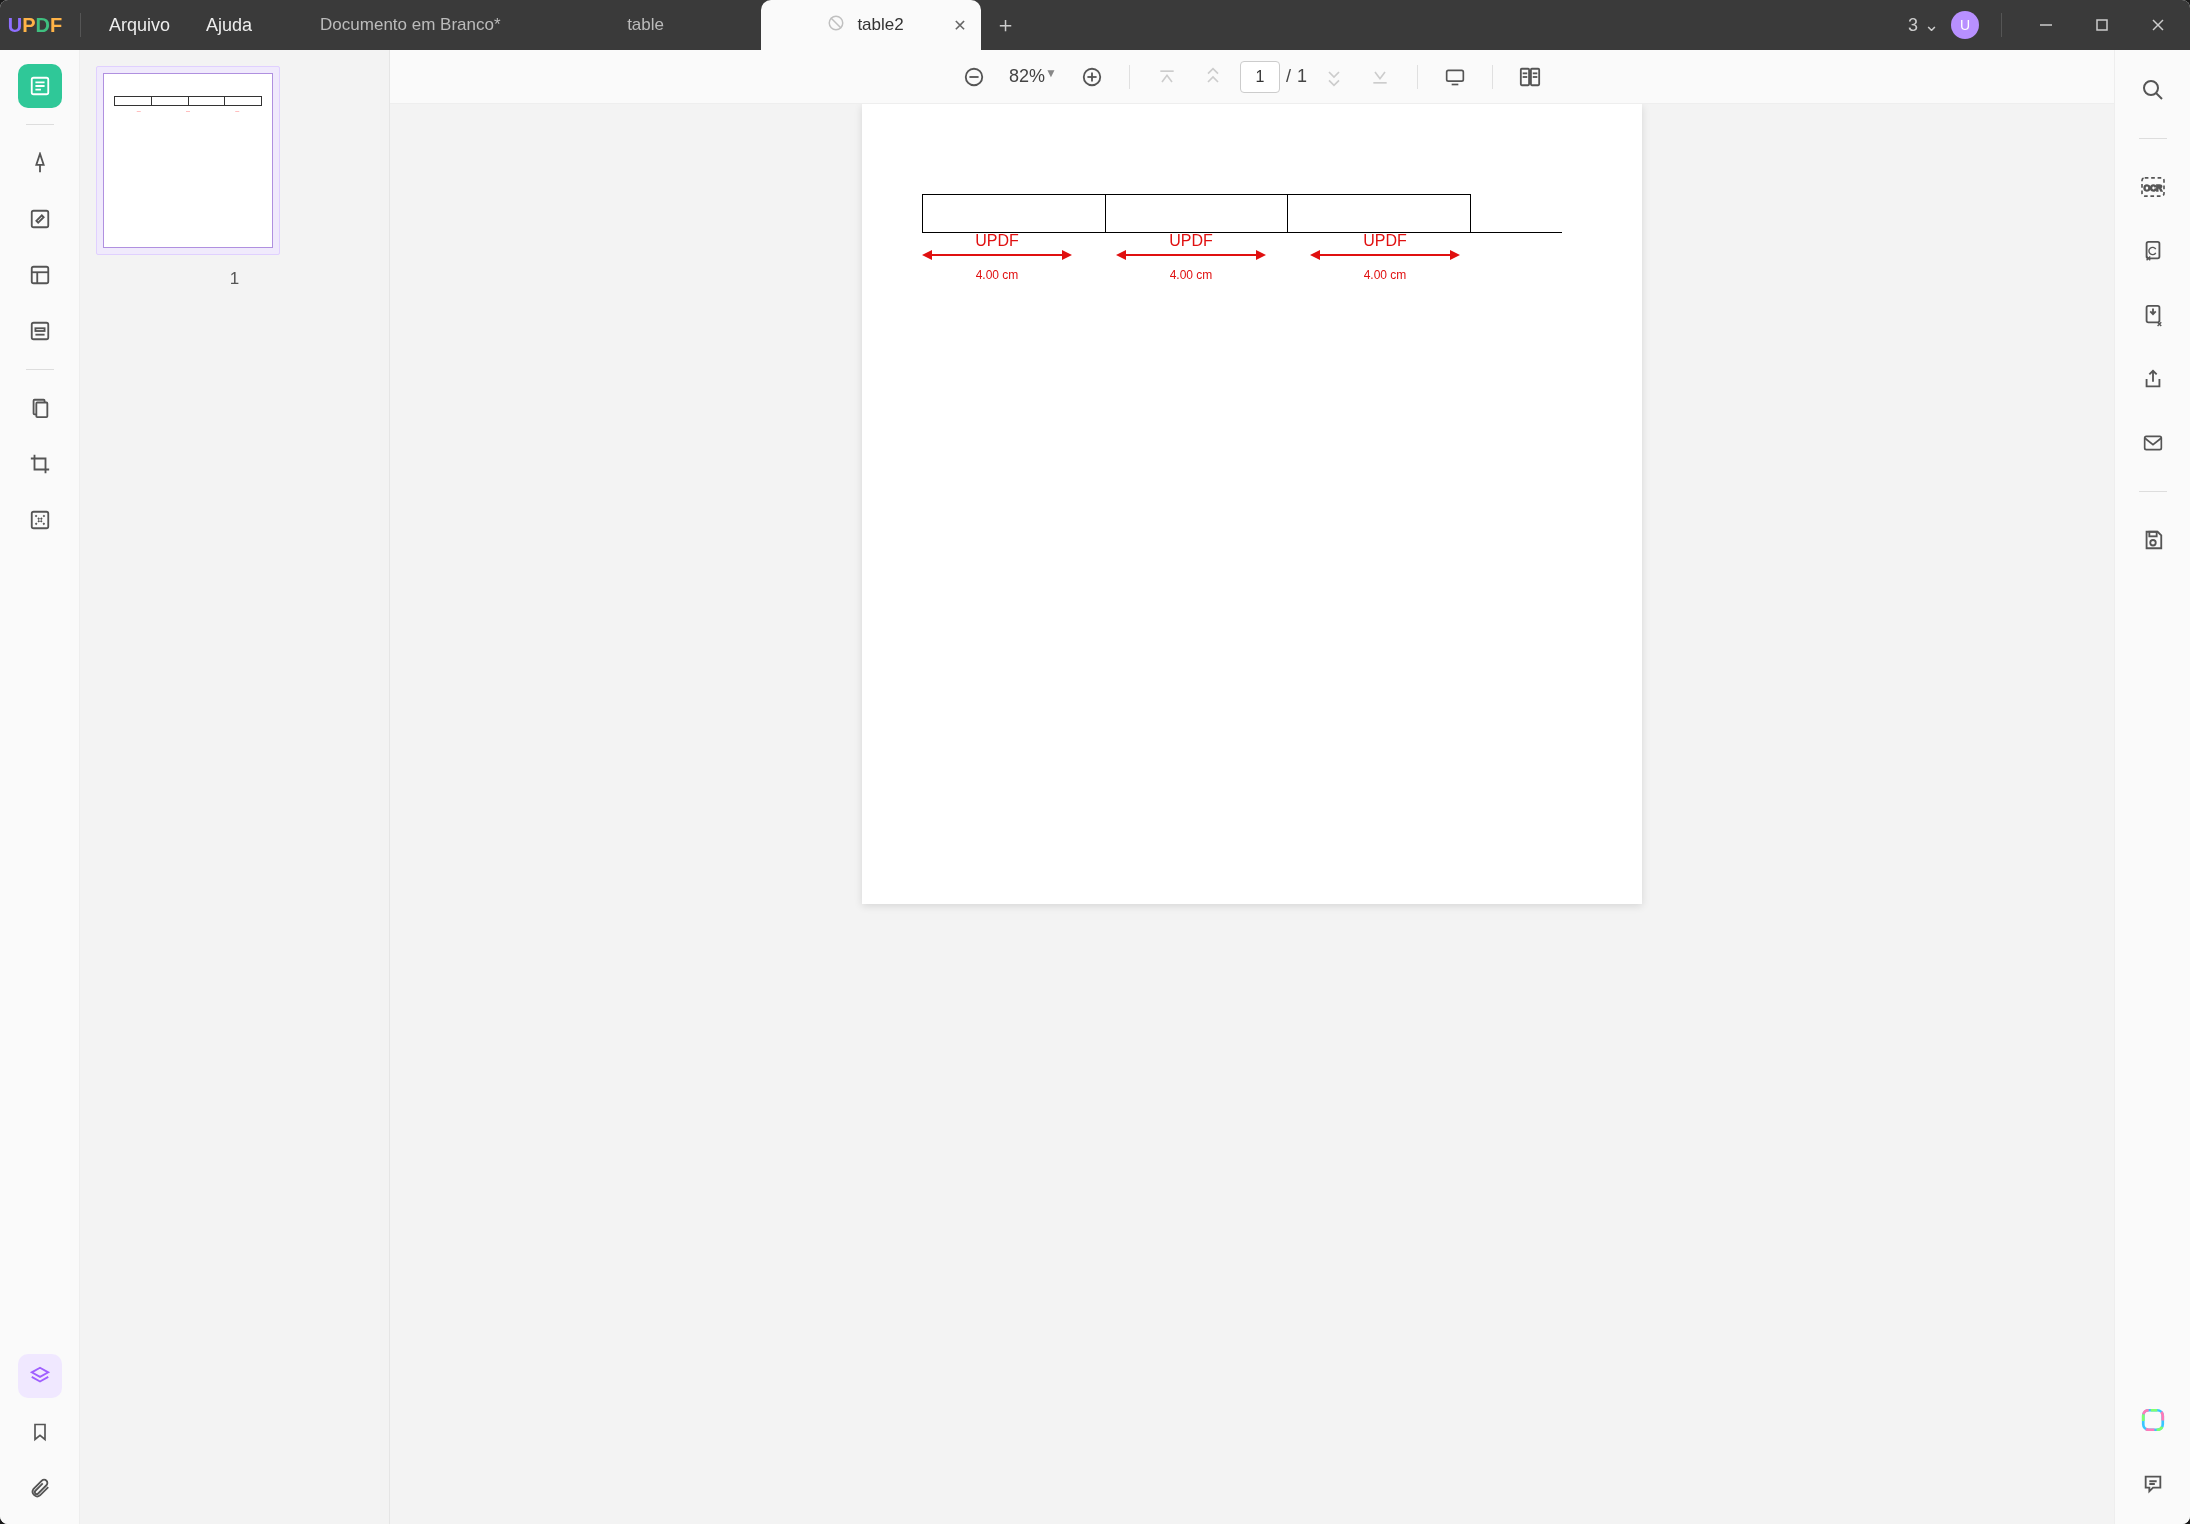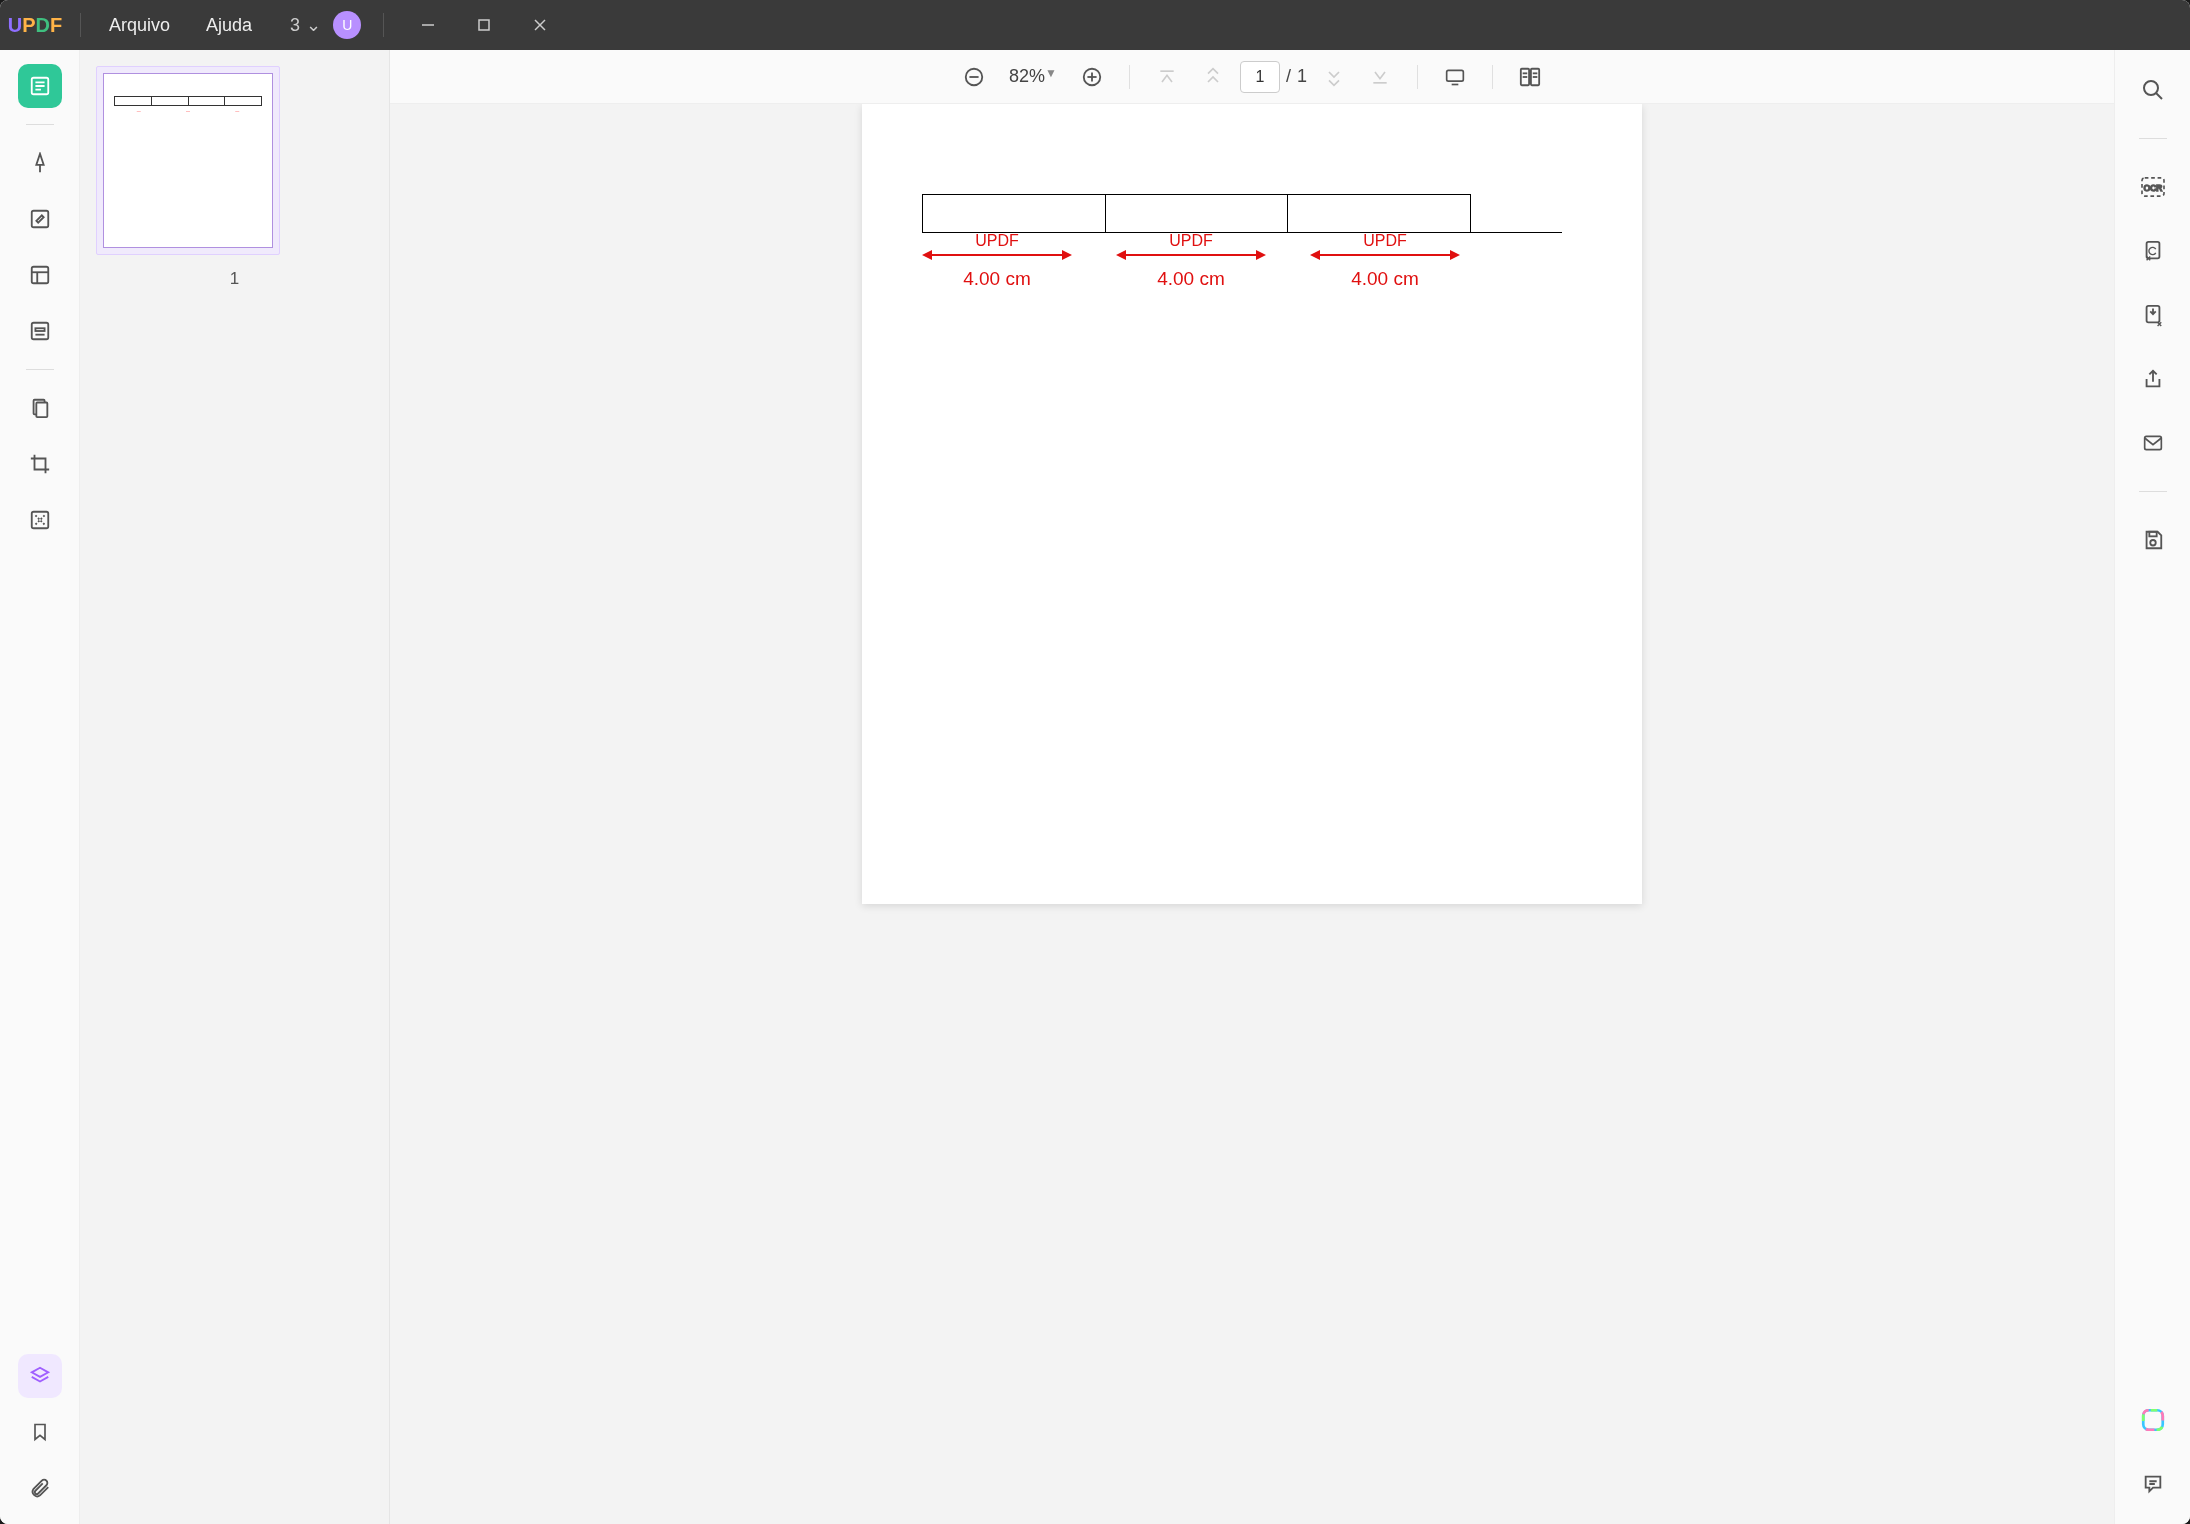--- a/index.html
+++ b/index.html
@@ -61,21 +61,21 @@
 
 .canvas { flex: 1; overflow: auto; padding: 0 20px 20px; }
 .page { margin: 0 auto; width: 780px; min-height: 800px; background: #fff; box-shadow: 0 2px 8px rgba(0,0,0,.12); position: relative; }
 
 
 .doc-table { position: absolute; top: 90px; left: 60px; width: 640px; border-collapse: collapse; }
 .doc-table td { border: 1px solid #000; height: 36px; }
 .measure-row { position: absolute; top: 128px; left: 60px; display: flex; gap: 44px; }
 .measure { position: relative; width: 150px; text-align: center; }
 .measure .wm { color: #e01010; font-size: 16px; }
-.measure .dim { color: #e01010; font-size: 19px; margin-top: 18px; }
+.measure .dim { color: #e01010; font-size: 12px; margin-top: 18px; }
 .arrow-line { position: absolute; top: 22px; left: 0; right: 0; height: 2px; display: flex; align-items: center; }
 .arrow-line::before, .arrow-line::after { content: ''; width: 0; height: 0; border-top: 5px solid transparent; border-bottom: 5px solid transparent; }
 .arrow-line::before { border-right: 10px solid #e01010; }
 .arrow-line::after { border-left: 10px solid #e01010; }
 .arrow-line .bar { flex: 1; height: 1.5px; background: #e01010; }
 
 
 .rrail { width: 76px; background: #fafafa; border-left: 1px solid #eee; display: flex; flex-direction: column; align-items: center; padding: 20px 0; gap: 24px; }
 .rrail-btn { width: 40px; height: 40px; display: flex; align-items: center; justify-content: center; color: #555; cursor: pointer; border-radius: 8px; }
 .rrail-spacer { flex: 1; }
@@ -92,20 +92,39 @@
     <div class="logo">
       <span class="u">U</span>
         <span class="p">P</span>
         <span class="d">D</span>
         <span class="f">F</span>
     </div>
     <div class="tb-sep"></div>
     <div class="menu-item">Arquivo</div>
     <div class="menu-item">Ajuda</div>
 
+    <div class="tabs">
+      <div class="tab">
+        <span>Documento em Branco*</span>
+      </div>
+      <div class="tab">
+        <span>table</span>
+      </div>
+      <div class="tab active">
+        <span class="tab-icon">
+          <svg width="18" height="18" viewBox="0 0 24 24" fill="none" stroke="#888" stroke-width="2">
+              <circle cx="12" cy="12" r="9"></circle>
+              <line x1="5" y1="5" x2="19" y2="19"></line>
+            </svg>
+        </span>
+        <span>table2</span>
+        <span class="tab-close">✕</span>
+      </div>
+      <div class="new-tab">＋</div>
+    </div>
 
     <div class="tb-right">
       <div class="tab-count">
         <span>3</span>
         <span>⌄</span>
       </div>
       <div class="avatar">U</div>
       <div class="tb-sep"></div>
       <div class="win-btn">
         <svg width="14" height="14" viewBox="0 0 14 14">

